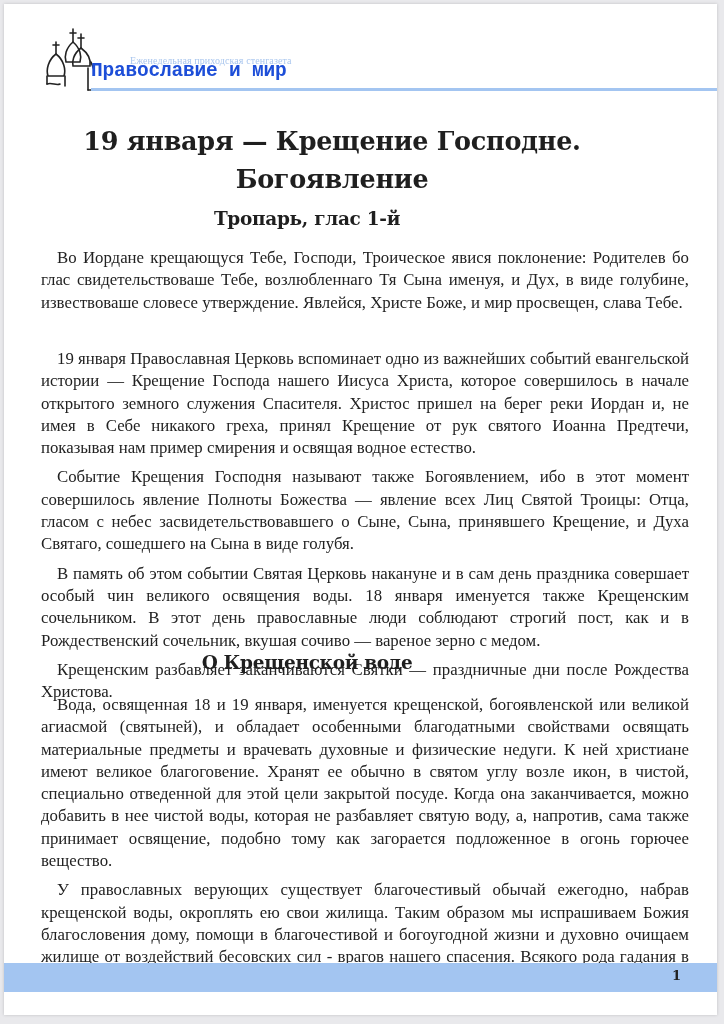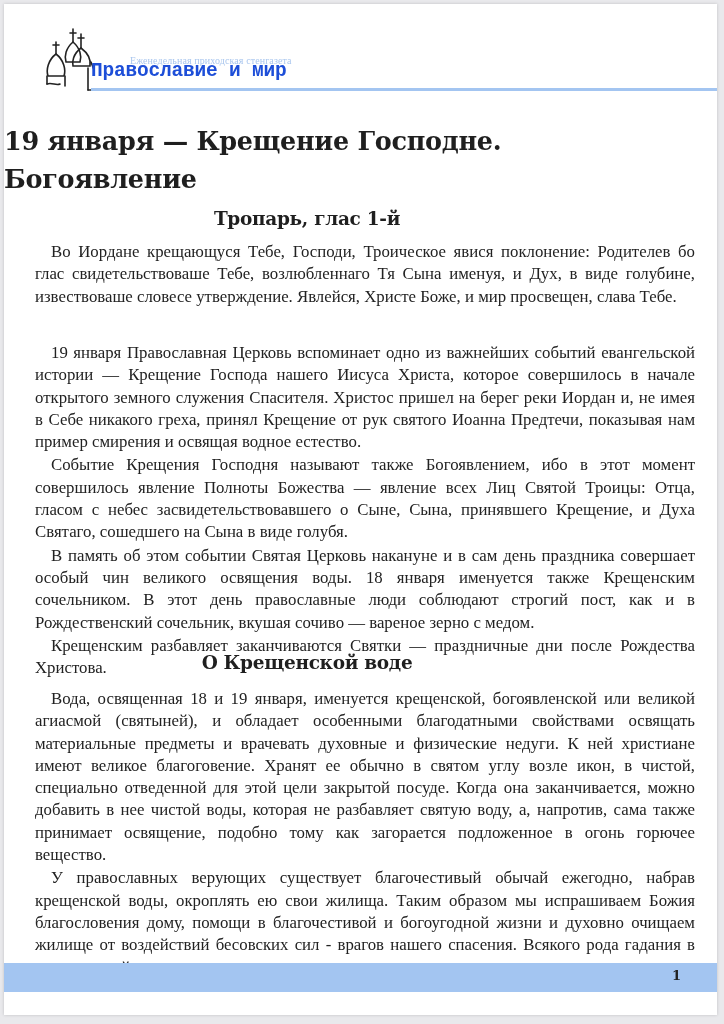--- a/index.html
+++ b/index.html
@@ -55,21 +55,21 @@
       width: 626px;
       height: 3px;
       background: #a3c5f1;
     }
     
     .doc-title {
       position: absolute;
       left: 0;
       top: 118px;
       width: 656px;
-      text-align: left;
+      text-align: center;
       font-family: "DejaVu Serif", serif;
       font-weight: bold;
       font-size: 25.5px;
       line-height: 38px;
       color: #1f1f1f;
       letter-spacing: -0.3px;
     }
     .section-heading {
       position: absolute;
       left: 0;
@@ -88,21 +88,21 @@
       position: absolute;
       left: 30px;
       width: 662px;
       font-family: "Liberation Serif", serif;
       font-size: 16.8px;
       line-height: 22.3px;
       color: #222222;
       text-align: justify;
     }
     .body-block p {
-      margin: 1px;
+      margin: 7px;
       text-indent: 16px;
       hyphens: auto;
     }
     .blk-troparion { top: 236px; }
     .blk-main { top: 337px; }
     .blk-water { top: 683px; }
 
     
     .footer-bar {
       position: absolute;

